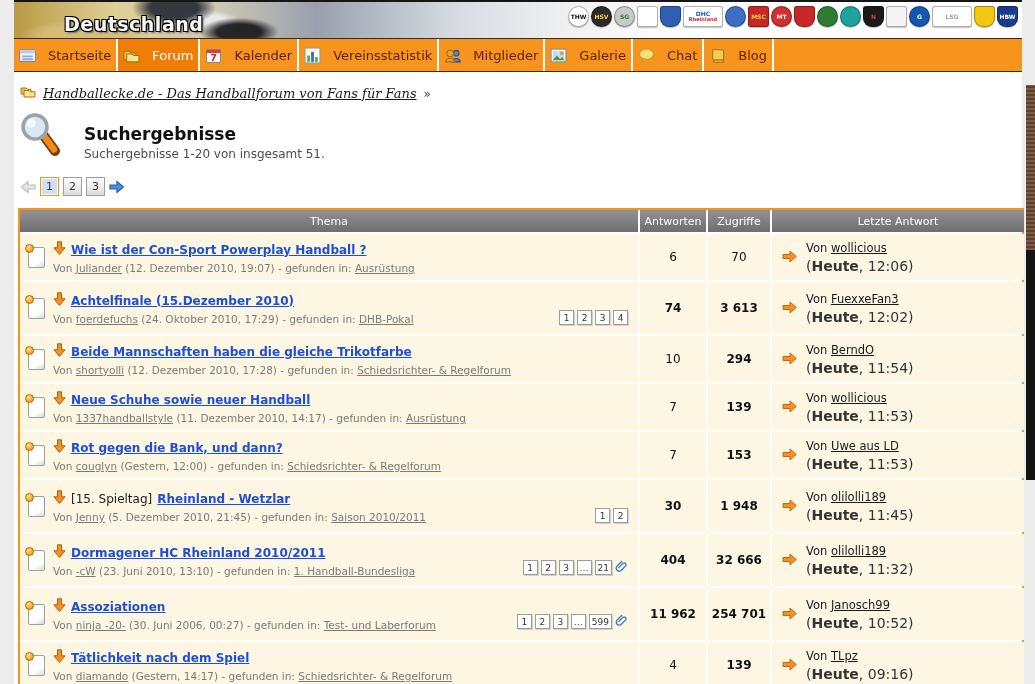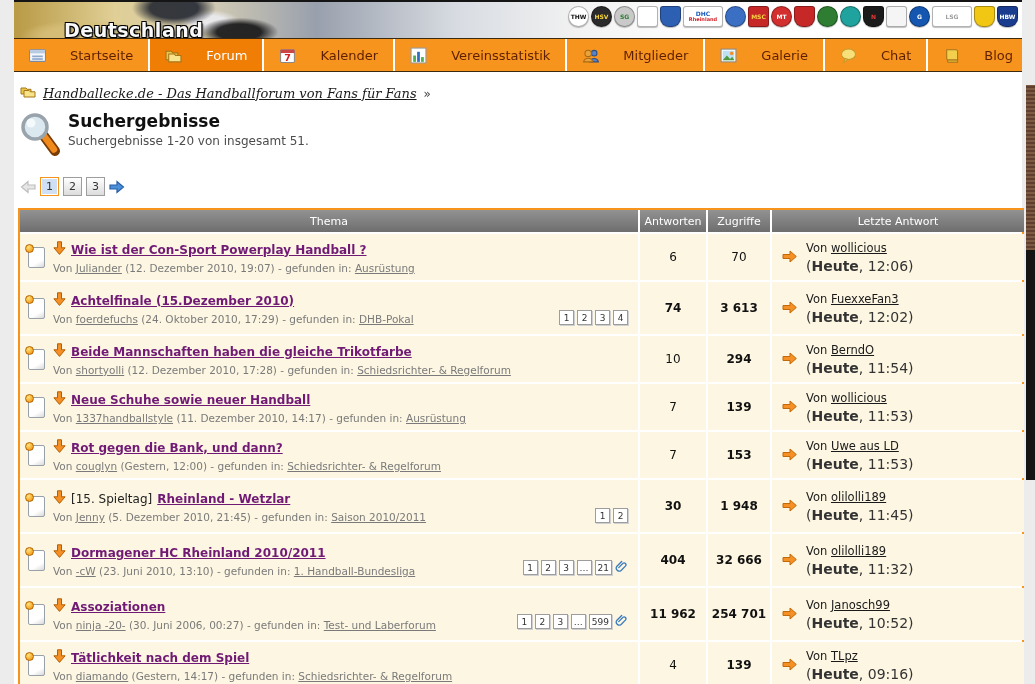--- a/index.html
+++ b/index.html
@@ -11,47 +11,47 @@
 
   
   .banner { position:relative; height:38px; border-top:2px solid #151515; overflow:hidden;
     background:linear-gradient(to right,#b99a45 0,#e0cf96 10%,#cfc9b4 20%,#99a0ad 30%,#d8dce2 44%,#f2f2f2 56%,#ffffff 68%); }
   .banner::before { content:""; position:absolute; left:0; top:0; width:300px; height:100%;
     background:
       radial-gradient(ellipse 60px 26px at 160px 6px, rgba(25,30,42,.85) 0 40%, transparent 70%),
       radial-gradient(ellipse 55px 20px at 225px 30px, rgba(20,20,22,.9) 0 40%, transparent 72%),
       radial-gradient(ellipse 40px 16px at 196px 20px, rgba(235,235,240,.9) 0 40%, transparent 75%),
       radial-gradient(ellipse 80px 20px at 70px 34px, rgba(215,190,120,.9) 0 50%, transparent 80%); }
-  .banner-title { position:absolute; left:50px; top:17px; font-size:19px; font-weight:bold; letter-spacing:.5px;
+  .banner-title { position:absolute; left:50px; top:11px; font-size:19px; font-weight:bold; letter-spacing:.5px;
     color:#f8f8f8; text-shadow:1px 1px 0 #000,-1px 1px 0 #000,1px -1px 0 #000,-1px -1px 0 #000,2px 2px 2px #666; }
   .logo-row { position:absolute; right:4px; top:4px; display:flex; align-items:center; gap:2px; }
   .club-logo { display:flex; flex-direction:column; align-items:center; justify-content:center;
     width:21px; height:21px; font-size:6px; font-weight:bold; line-height:1;
     border:1px solid rgba(0,0,0,.3); box-shadow:0 1px 1px rgba(0,0,0,.25); }
   .club-logo.circle { border-radius:50%; }
   .club-logo.square { border-radius:3px; }
   .club-logo.shield { border-radius:3px 3px 9px 9px; }
   .club-logo.wide { width:40px; border-radius:3px; }
   .club-logo .sub { font-size:5px; font-weight:bold; }
 
   
   .nav { display:flex; height:34px; background:#f7941e; border-top:1px solid #3c2a10; border-bottom:1px solid #3c2a10; }
-  .nav-item { display:flex; align-items:center; gap:24px; padding:0 15px; border-right:2px solid #fff;
+  .nav-item { display:flex; align-items:center; gap:12px; padding:0 5px; border-right:2px solid #fff;
     color:#5e1f00; font-size:13px; cursor:pointer; }
   .nav-item.active { background:#f07d04; color:#fff;justify-content:flex-end; }
   .nav-item svg { display:block; }
 
   
   .content { padding:12px 0 0 2px; }
   .breadcrumb { display:flex; align-items:center; gap:7px; margin-left:4px; }
   .breadcrumb a { font-family:"DejaVu Serif", serif; font-style:italic; font-size:13px; color:#1a1a1a;
     text-decoration:underline; }
   .breadcrumb .sep { font-size:12px; color:#444; }
 
-  .page-head { display:flex; align-items:flex-start; gap:6px; margin:8px 0 0 2px; }
+  .page-head { display:flex; align-items:flex-end; gap:22px; margin:8px 0 0 2px; }
   .page-title { font-size:17px; font-weight:bold; color:#101010; }
   .page-subtitle { font-size:12px; color:#4c4c4c; margin-top:3px; }
 
   .pager { display:flex; align-items:center; gap:4px; margin:16px 0 12px 4px; }
   .page-btn { width:19px; height:19px; display:flex; align-items:center; justify-content:center;
     font-size:11px; color:#333; border:1px solid #9d9d9d; background:linear-gradient(#fff,#dcdcdc); cursor:pointer; }
   .page-btn.active { border:1px solid #f7941e; background:#cfe0f4; box-shadow:inset 0 0 0 1px #fff; }
   .pager svg { display:block; }
 
   
@@ -62,21 +62,21 @@
   .trow { margin-top:2px; }
   .trow .cell { background:#fcf6e2; }
   .cell.thema { position:relative; display:flex; align-items:center; gap:8px; padding:6px 8px; min-height:45px; }
   .topic-icon { position:relative; width:17px; height:21px; background:linear-gradient(150deg,#fff 70%,#d8d8d8);
     border:1px solid #98a0a8; border-radius:2px; flex:none; }
   .topic-icon .ball { position:absolute; left:-4px; top:-4px; width:9px; height:9px; border-radius:50%;
     background:radial-gradient(circle at 35% 30%,#ffe27a,#f08a00); border:1px solid #b36200; }
   .title-line { display:flex; align-items:center; gap:5px; }
   .title-line svg { flex:none; }
   .tprefix { font-size:12px; color:#222;text-align:right; }
-  .ttitle { font-size:12px; font-weight:bold; color:#701a75; text-decoration:underline; }
+  .ttitle { font-size:12px; font-weight:bold; color:#1d4ed8; text-decoration:underline; }
   .byline { font-size:10.5px; color:#7a7a7a; margin-top:3px; }
   .byline a { color:#7a7a7a; text-decoration:underline; }
   .inline-pages { position:absolute; right:10px; bottom:9px; display:flex; align-items:center; gap:3px; }
   .ip-btn { min-width:15px; height:15px; padding:0 2px; display:flex; align-items:center; justify-content:center;
     font-size:9px; color:#333; border:1px solid #9d9d9d; background:#fff; box-shadow:1px 1px 0 #cfcfcf; cursor:pointer; }
   .cell.num { display:flex; align-items:center; justify-content:center; font-size:12px; color:#111; }
   .cell.num.bold { font-weight:bold; }
   .cell.letzte { display:flex; align-items:center; gap:9px; padding:6px 10px; }
   .last-l1 { font-size:11.5px; color:#1a1a1a; }
   .last-l1 a { color:#1a1a1a; text-decoration:underline;text-align:center; }

